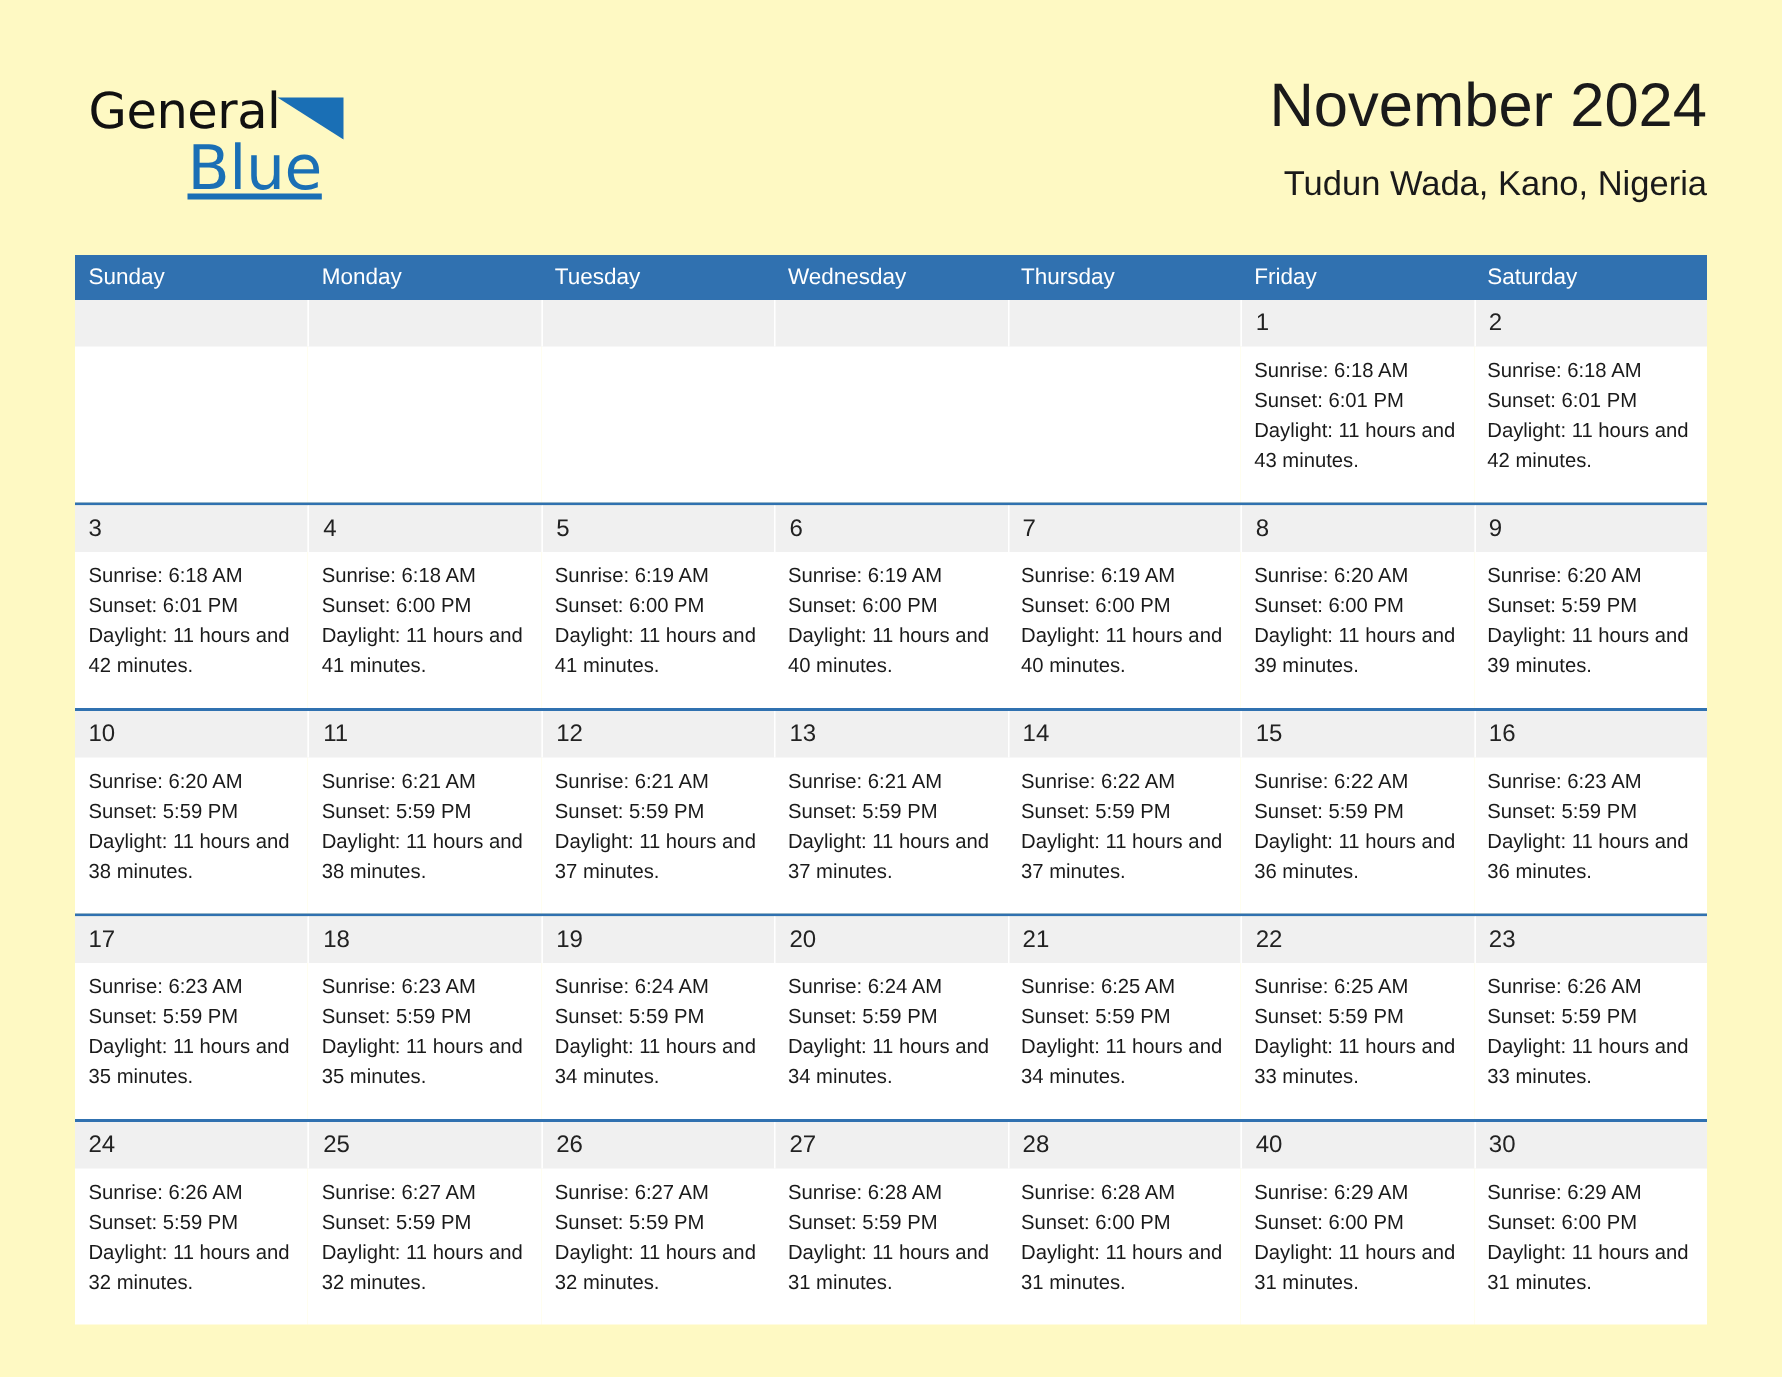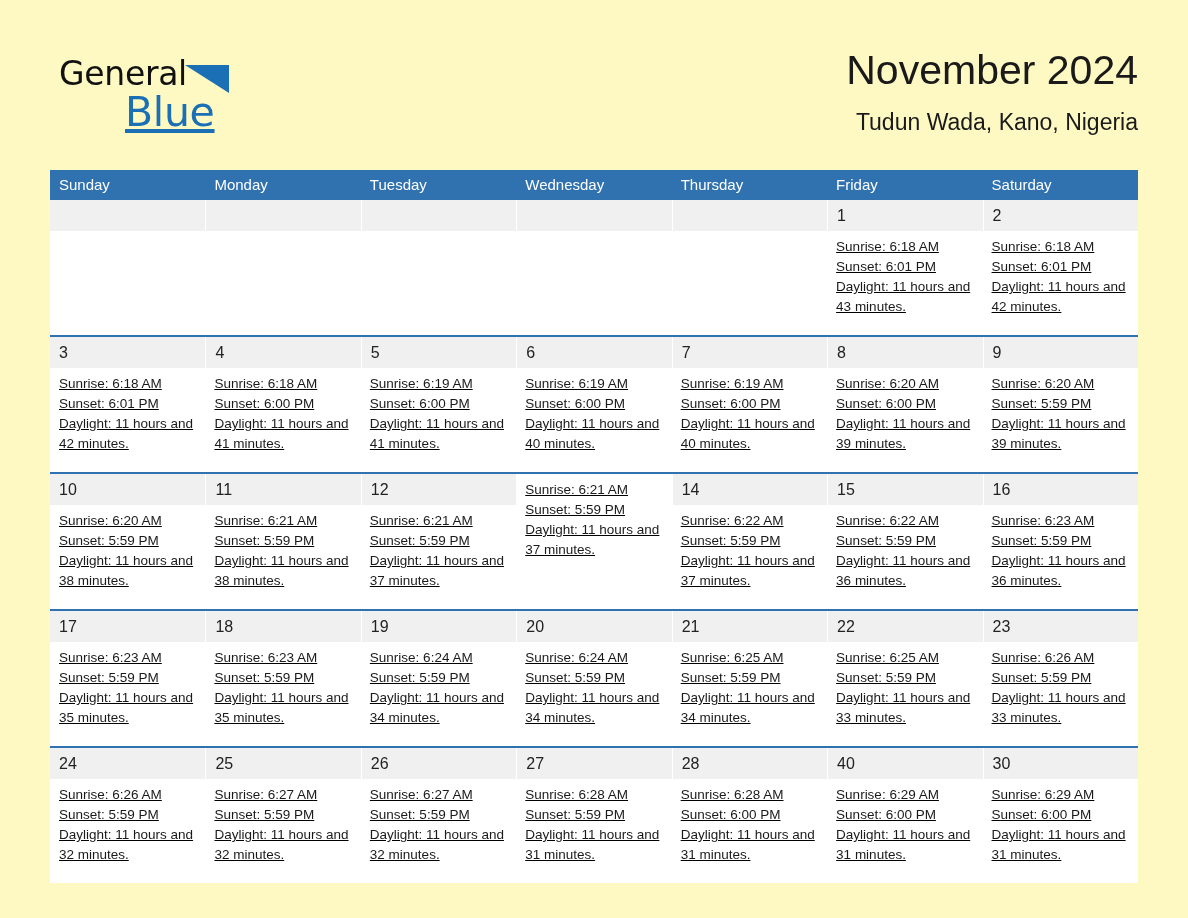--- a/index.html
+++ b/index.html
@@ -134,21 +134,20 @@
     padding-left: 9px;
     font-size: 16px;
     color: #222222;
     line-height: 31px;
   }
   .date-band.empty { color: transparent; }
 
   .day-body {
     padding: 6px 9px 12px 9px;
     height: 104px;
-    text-decoration: underline;
   }
   .day-line {
     font-size: 13.5px;
     line-height: 20px;
     color: #1a1a1a;
     white-space: nowrap;
   }
   .day-line.wrap { white-space: normal; }
 
   .week-row.last .day-body { height: 104px; }
@@ -300,20 +299,21 @@
           </div>
           <div class="day-cell">
             <div class="date-band">12</div>
             <div class="day-body">
               <div class="day-line">Sunrise: 6:21 AM</div>
               <div class="day-line">Sunset: 5:59 PM</div>
               <div class="day-line wrap">Daylight: 11 hours and 37 minutes.</div>
             </div>
           </div>
           <div class="day-cell">
+            <div class="date-band">13</div>
             <div class="day-body">
               <div class="day-line">Sunrise: 6:21 AM</div>
               <div class="day-line">Sunset: 5:59 PM</div>
               <div class="day-line wrap">Daylight: 11 hours and 37 minutes.</div>
             </div>
           </div>
           <div class="day-cell">
             <div class="date-band">14</div>
             <div class="day-body">
               <div class="day-line">Sunrise: 6:22 AM</div>

